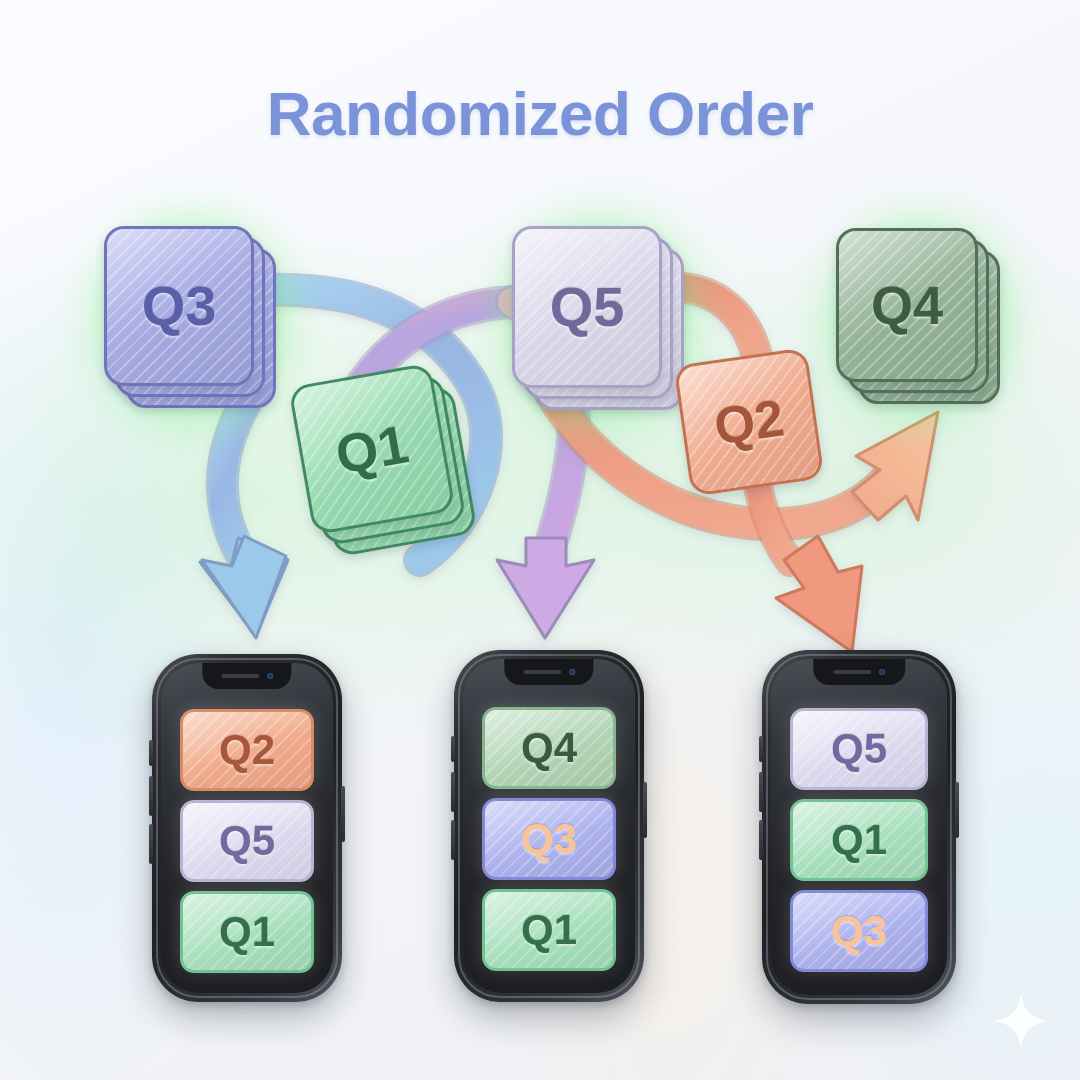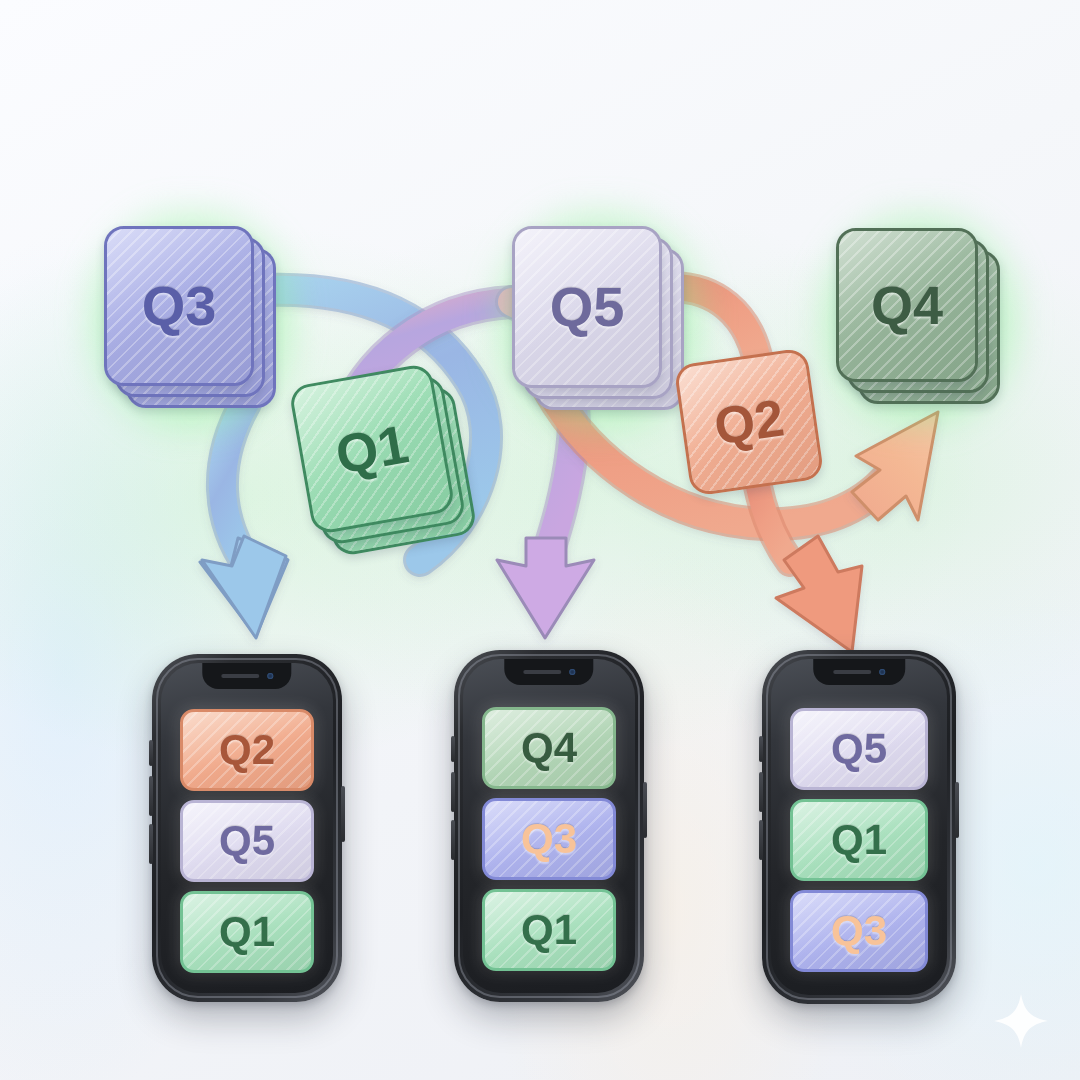--- a/index.html
+++ b/index.html
@@ -185,20 +185,21 @@
   .sparkle {
     position: absolute;
     pointer-events: none;
   }
 </style>
 </head>
 <body>
 
 <div id="stage">
 
+  <div class="title">Randomized Order</div>
 
   <svg id="arrows" viewBox="0 0 1080 1080">
     <defs>
       <linearGradient id="gBlue" x1="0" y1="0" x2="0.3" y2="1">
         <stop offset="0%" stop-color="#a8d2ee"></stop>
         <stop offset="45%" stop-color="#9ab6e4"></stop>
         <stop offset="100%" stop-color="#9cc8ea"></stop>
       </linearGradient>
       <linearGradient id="gPurple" x1="0" y1="0" x2="0.4" y2="1">
         <stop offset="0%" stop-color="#e6aec4"></stop>

